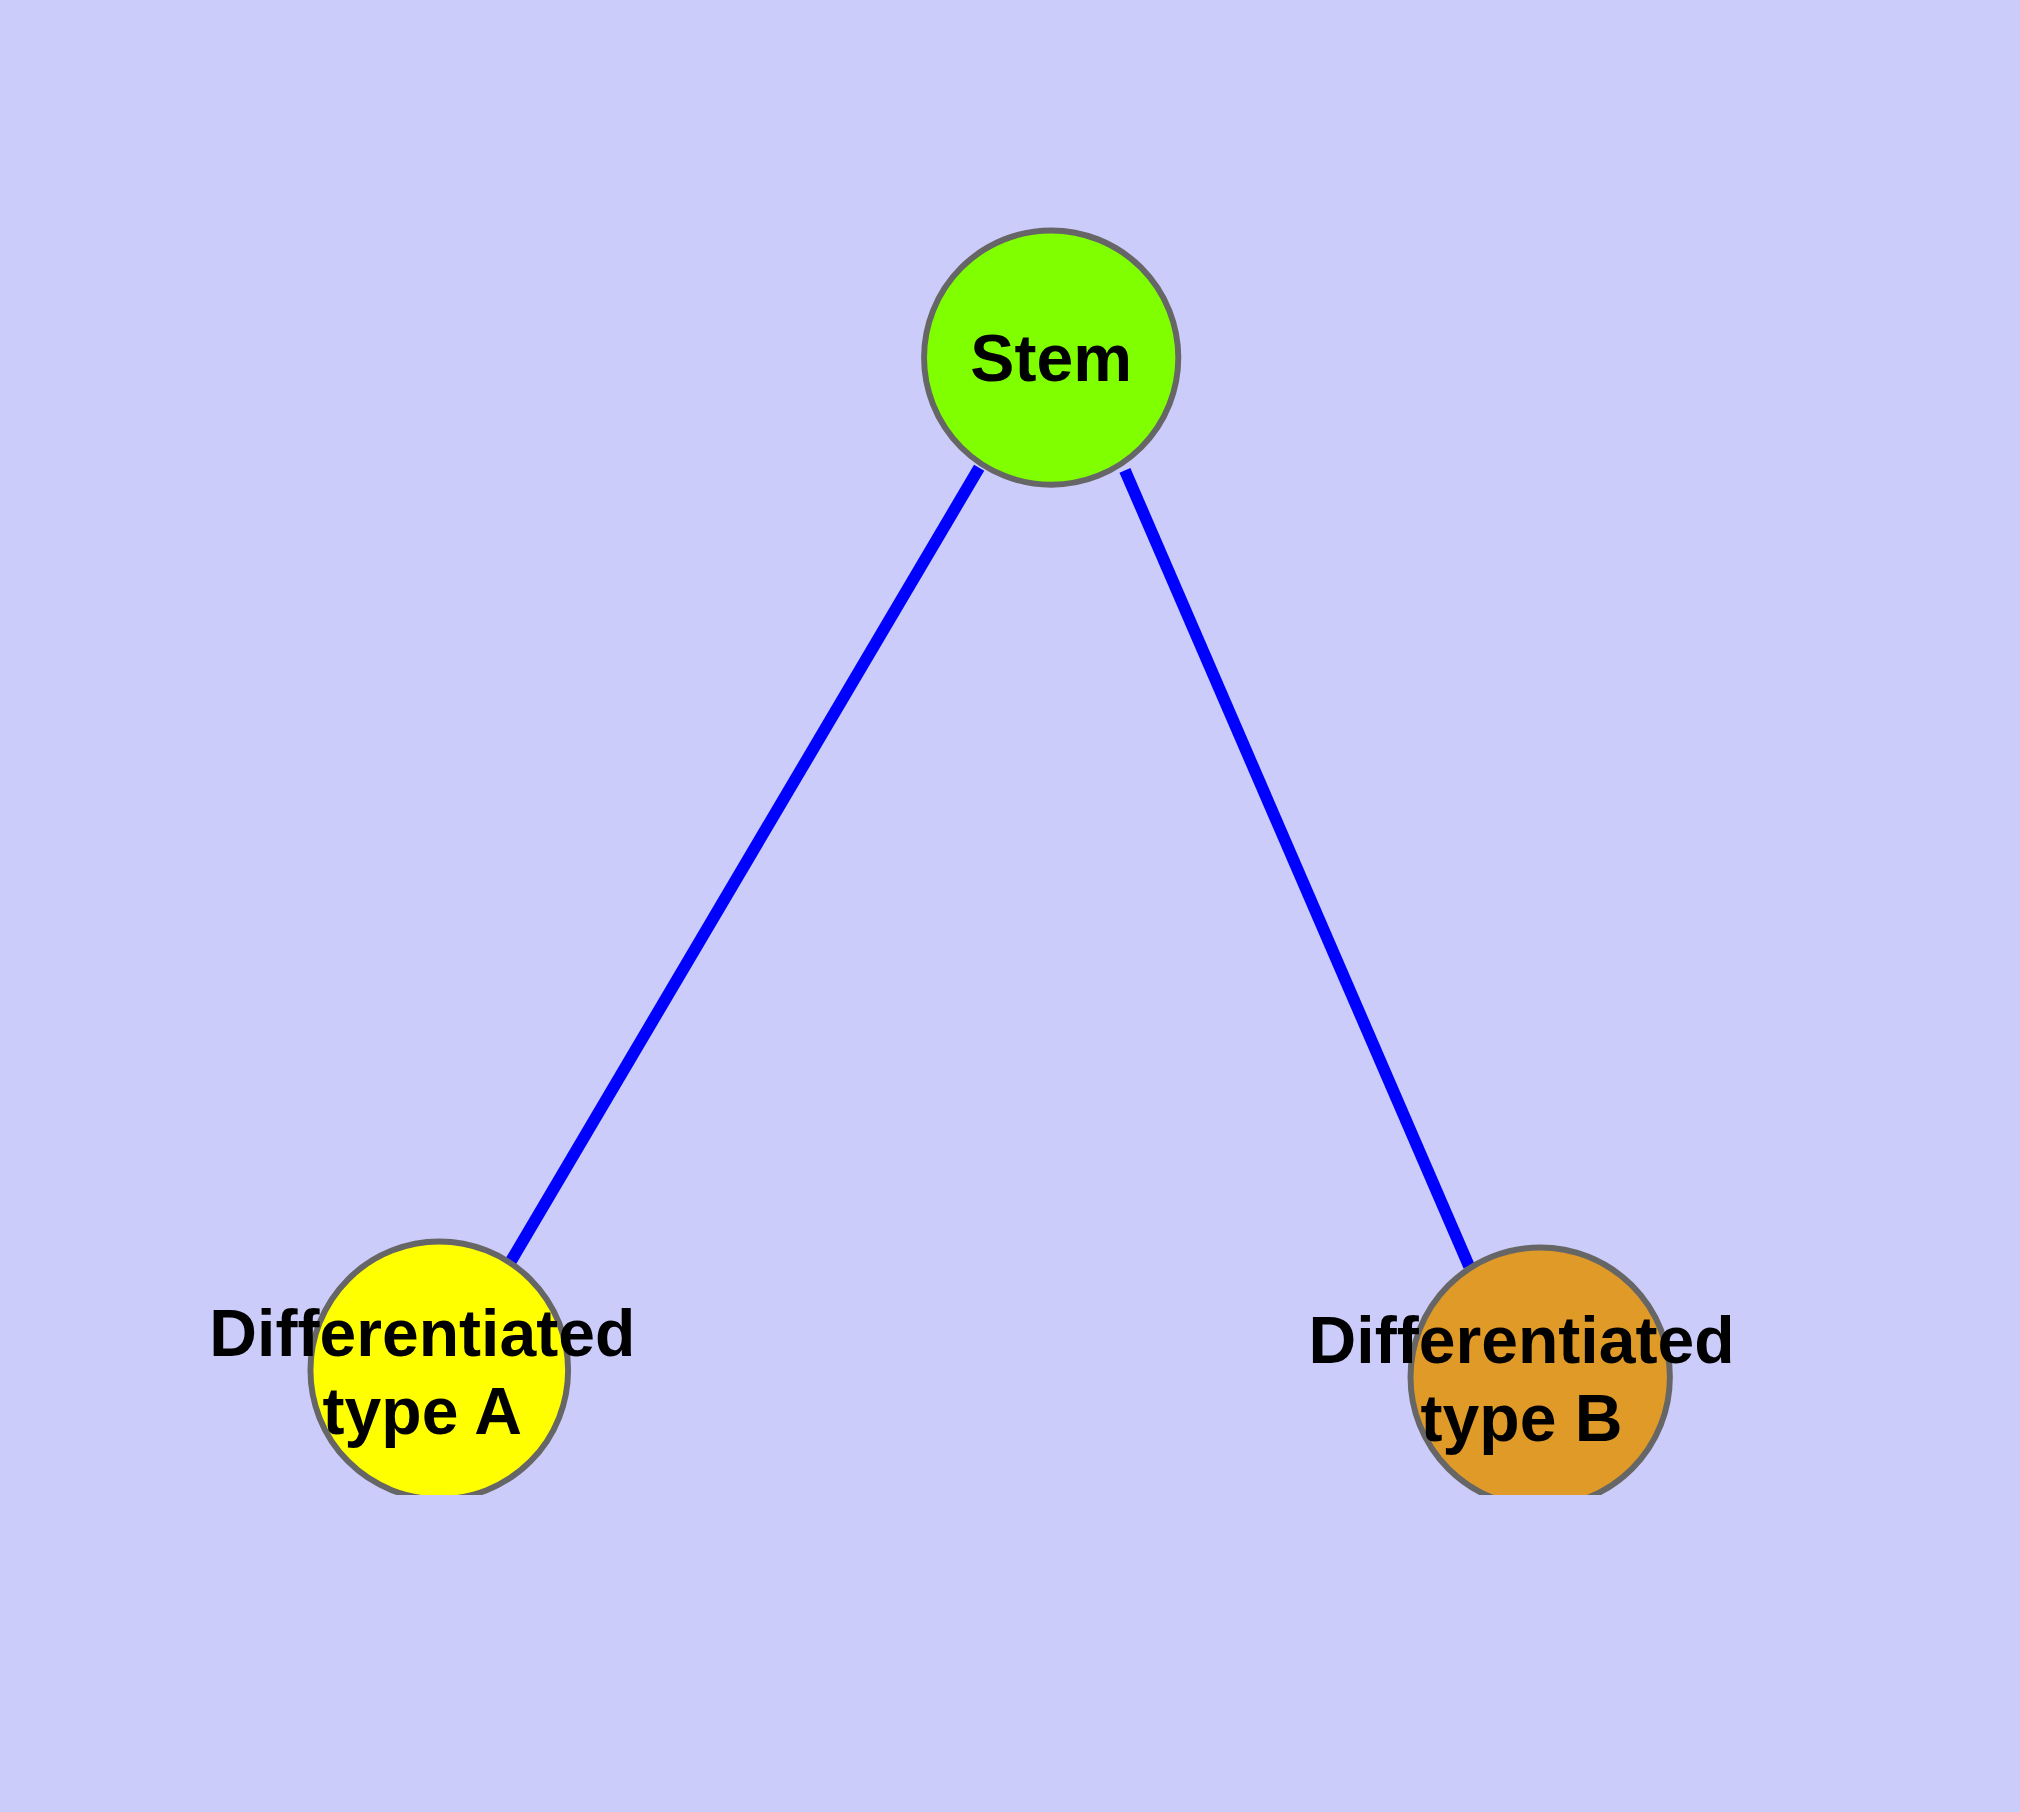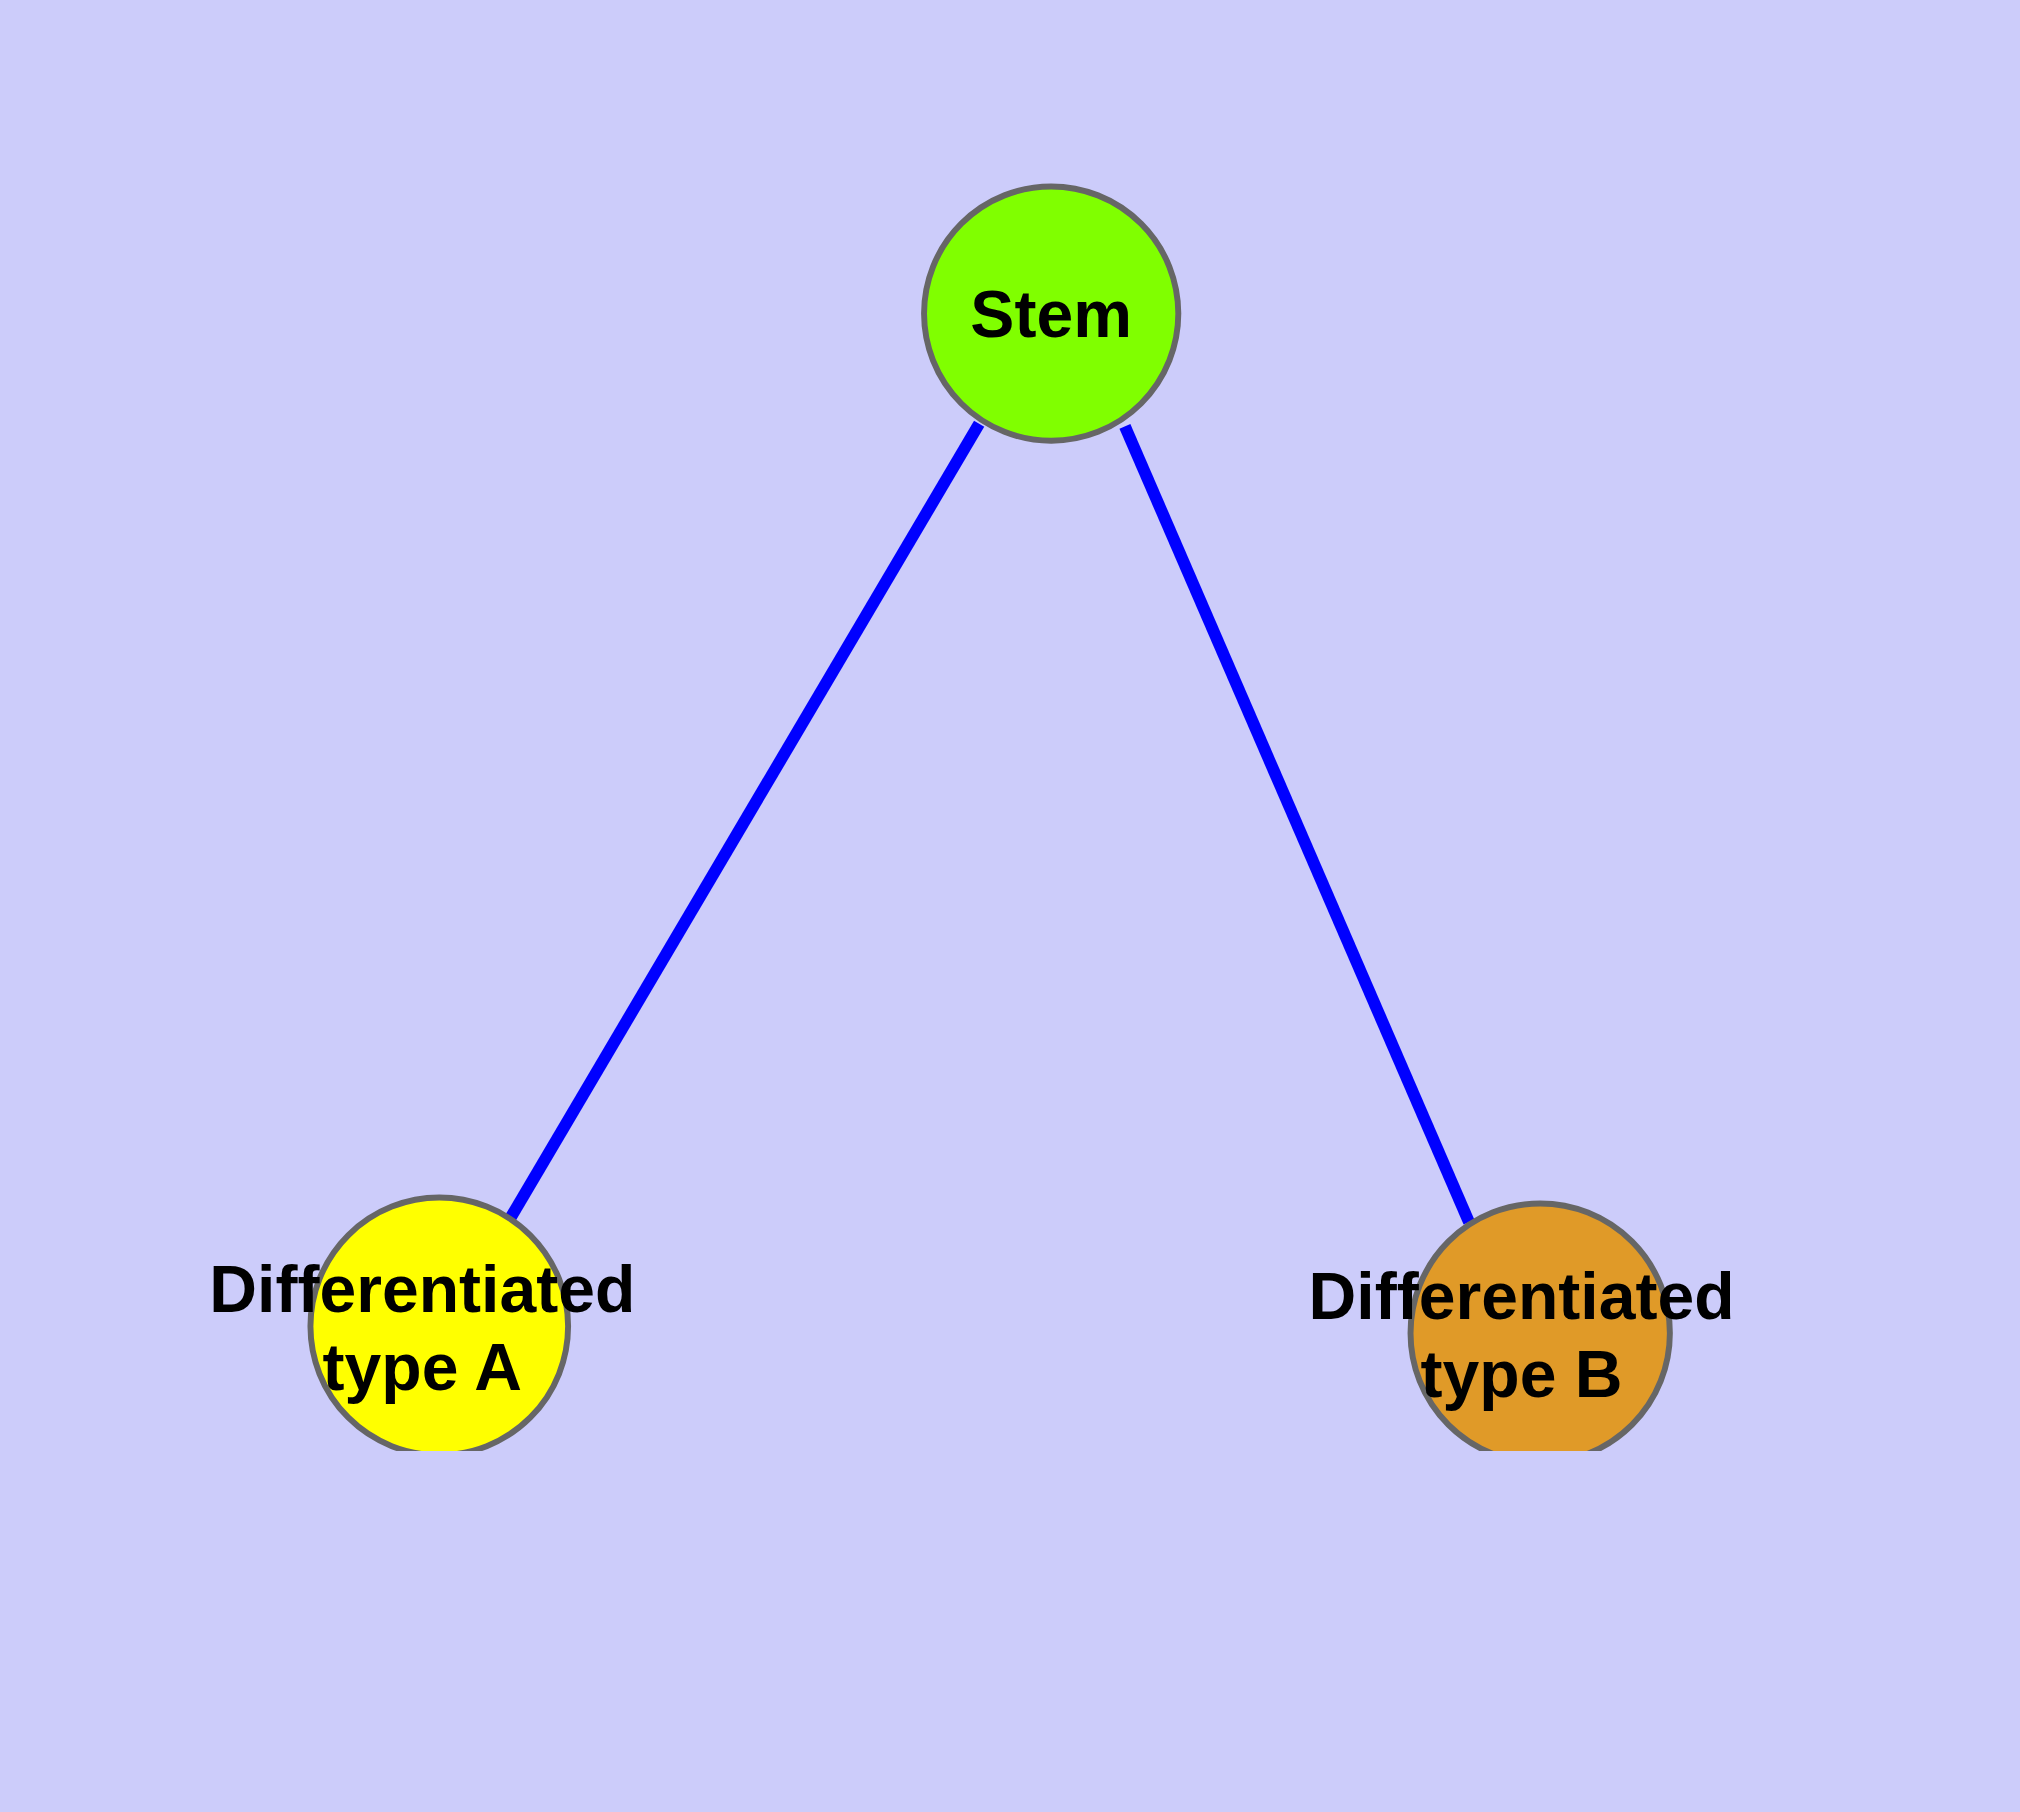--- a/index.html
+++ b/index.html
@@ -30,21 +30,21 @@
     dominant-baseline: middle;
     paint-order: normal;
   }
   .edge-line {
     stroke-linecap: butt;
   }
 </style>
 </head>
 <body>
 
-<div id="canvas" style="width: 2021px; height: 1451px;">
+<div id="canvas" style="width: 2021px; height: 1451px; margin-top: 44px;">
   <svg id="graph-svg" viewBox="0 0 2384 2138" xmlns="http://www.w3.org/2000/svg">
 
     <rect x="0" y="0" width="2384" height="2138" fill="#ccccfa"></rect>
 
     <g>
       <line class="edge-line" x1="1155" y1="500" x2="602" y2="1437" stroke="#0000ff" stroke-width="14"></line>
       <line class="edge-line" x1="1327" y1="503" x2="1733" y2="1442" stroke="#0000ff" stroke-width="14"></line>
     </g>
 
     <g>

